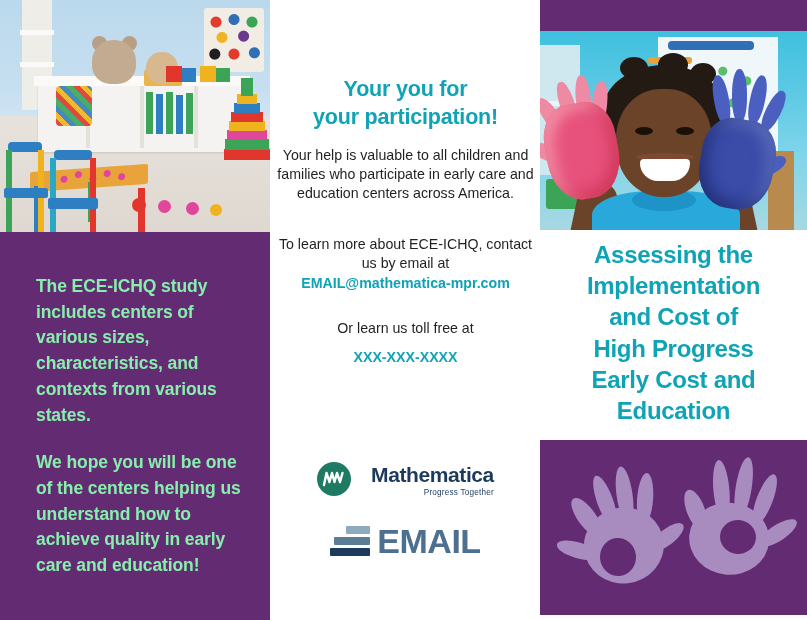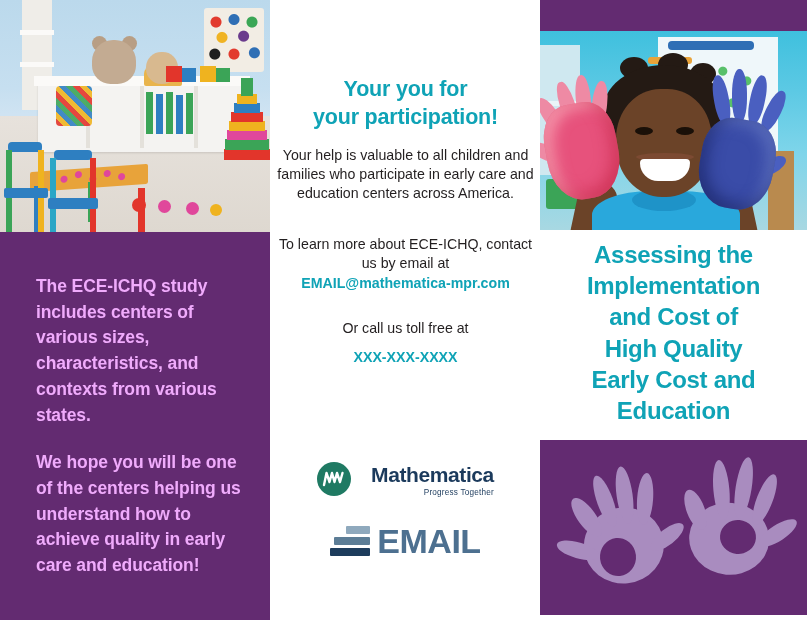--- a/index.html
+++ b/index.html
@@ -23,21 +23,21 @@
   #left-photo {
     left: 0; top: 0; width: 270px; height: 232px;
   }
   #left-purple-panel {
     left: 0; top: 232px; width: 270px; height: 388px;
     background: #632B71;
   }
   #left-text-block {
     position: absolute;
     left: 36px; top: 42px; right: 14px;
-    color: #f0abfc;
+    color: #86efac;
     font-weight: bold;
     font-size: 17.5px;
     line-height: 1.47;
     letter-spacing: -0.1px;
   }
   #left-text-block p { margin: 0 0 22px 0; }
   #left-text-block p:last-child { margin-bottom: 0; }
 
   
   #center-panel {
@@ -423,21 +423,21 @@
   </div>
 
   <div id="thanks-body">Your help is valuable to all children and families who participate in early care and education centers across America.</div>
 
   <div id="contact-block">
     <span>To learn more about ECE-ICHQ, contact us by email at</span>
     <span class="accent">EMAIL@mathematica-mpr.com</span>
   </div>
 
   <div id="phone-block">
-    <span>Or call us toll free at</span>
+    <span>Or learn us toll free at</span>
     <span class="accent">XXX-XXX-XXXX</span>
   </div>
 
   <div id="mathematica-logo">
     <span>
       <svg width="34" height="34" viewBox="0 0 34 34" aria-hidden="true">
         <circle cx="17" cy="17" r="17" fill="#1F7A63"></circle>
         <path d="M7 23 L9.5 11 L12.5 20 L15 11 L17.5 20 L20 11 L23 20 L25.5 11" fill="none" stroke="#FFFFFF" stroke-width="2.4" stroke-linecap="round" stroke-linejoin="round"></path>
       </svg>
     </span>
@@ -494,21 +494,21 @@
   <div class="rp rp-finger-blue" id="rp-fb-4"></div>
   <div class="rp rp-finger-blue" id="rp-fb-5"></div>
   <div class="rp" id="rp-hand-blue"></div>
 </div>
 
 <div class="panel" id="right-title-panel">
   <div id="right-title">
     <div>Assessing the</div>
     <div>Implementation</div>
     <div>and Cost of</div>
-    <div>High Quality</div>
+    <div>High Progress</div>
     <div>Early Cost and</div>
     <div>Education</div>
   </div>
 </div>
 
 <div class="panel" id="handprint-panel">
   <svg id="handprint-svg" viewBox="0 0 267 175">
     <g fill="#A98CBF">
 
       <g transform="translate(18,34) rotate(-6)">

